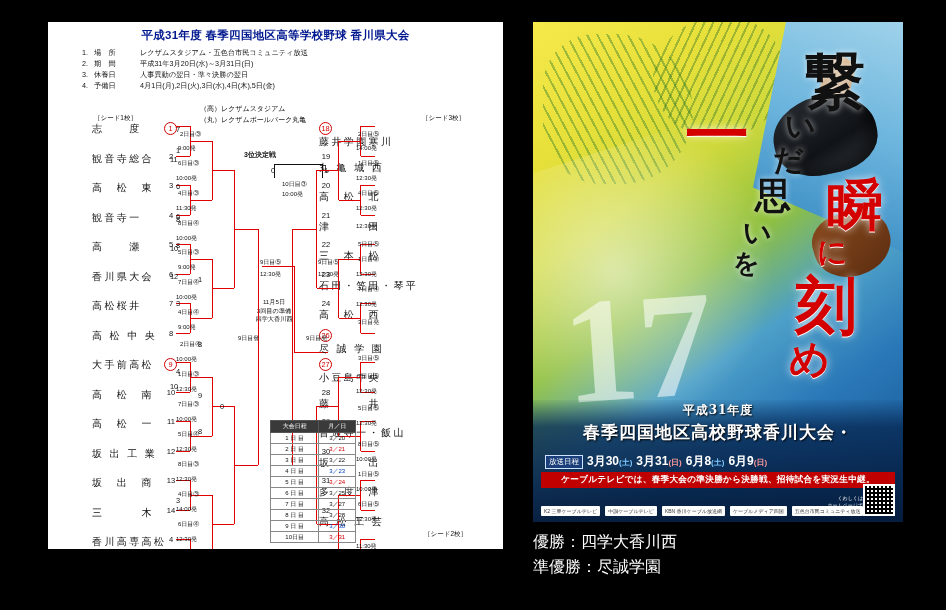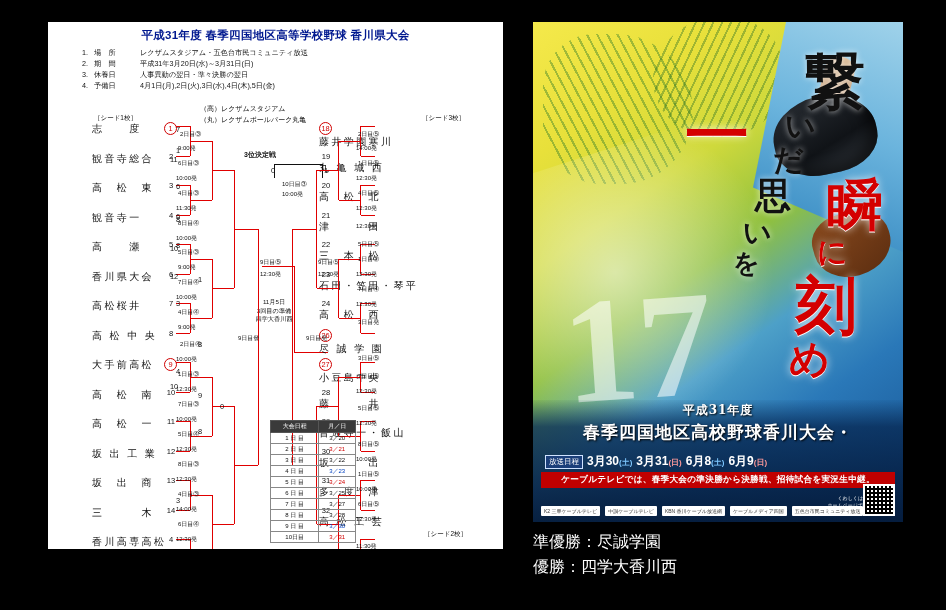--- a/index.html
+++ b/index.html
@@ -865,17 +865,17 @@
         <div class="sp">KBN 香川ケーブル放送網</div>
         <div class="sp">ケーブルメディア四国</div>
         <div class="sp">五色台市民コミュニティ放送</div>
       </div>
     <div class="qrlabel" style="white-space:pre-line;">くわしくは
 ホームページで</div>
     <div class="qr"></div>
   </div>
 
   <div class="results">
+    <div>優勝：四学大香川西</div>
     <div>準優勝：尽誠学園</div>
-    <div>優勝：四学大香川西</div>
   </div>
 
 </div>
 
 </body></html>

